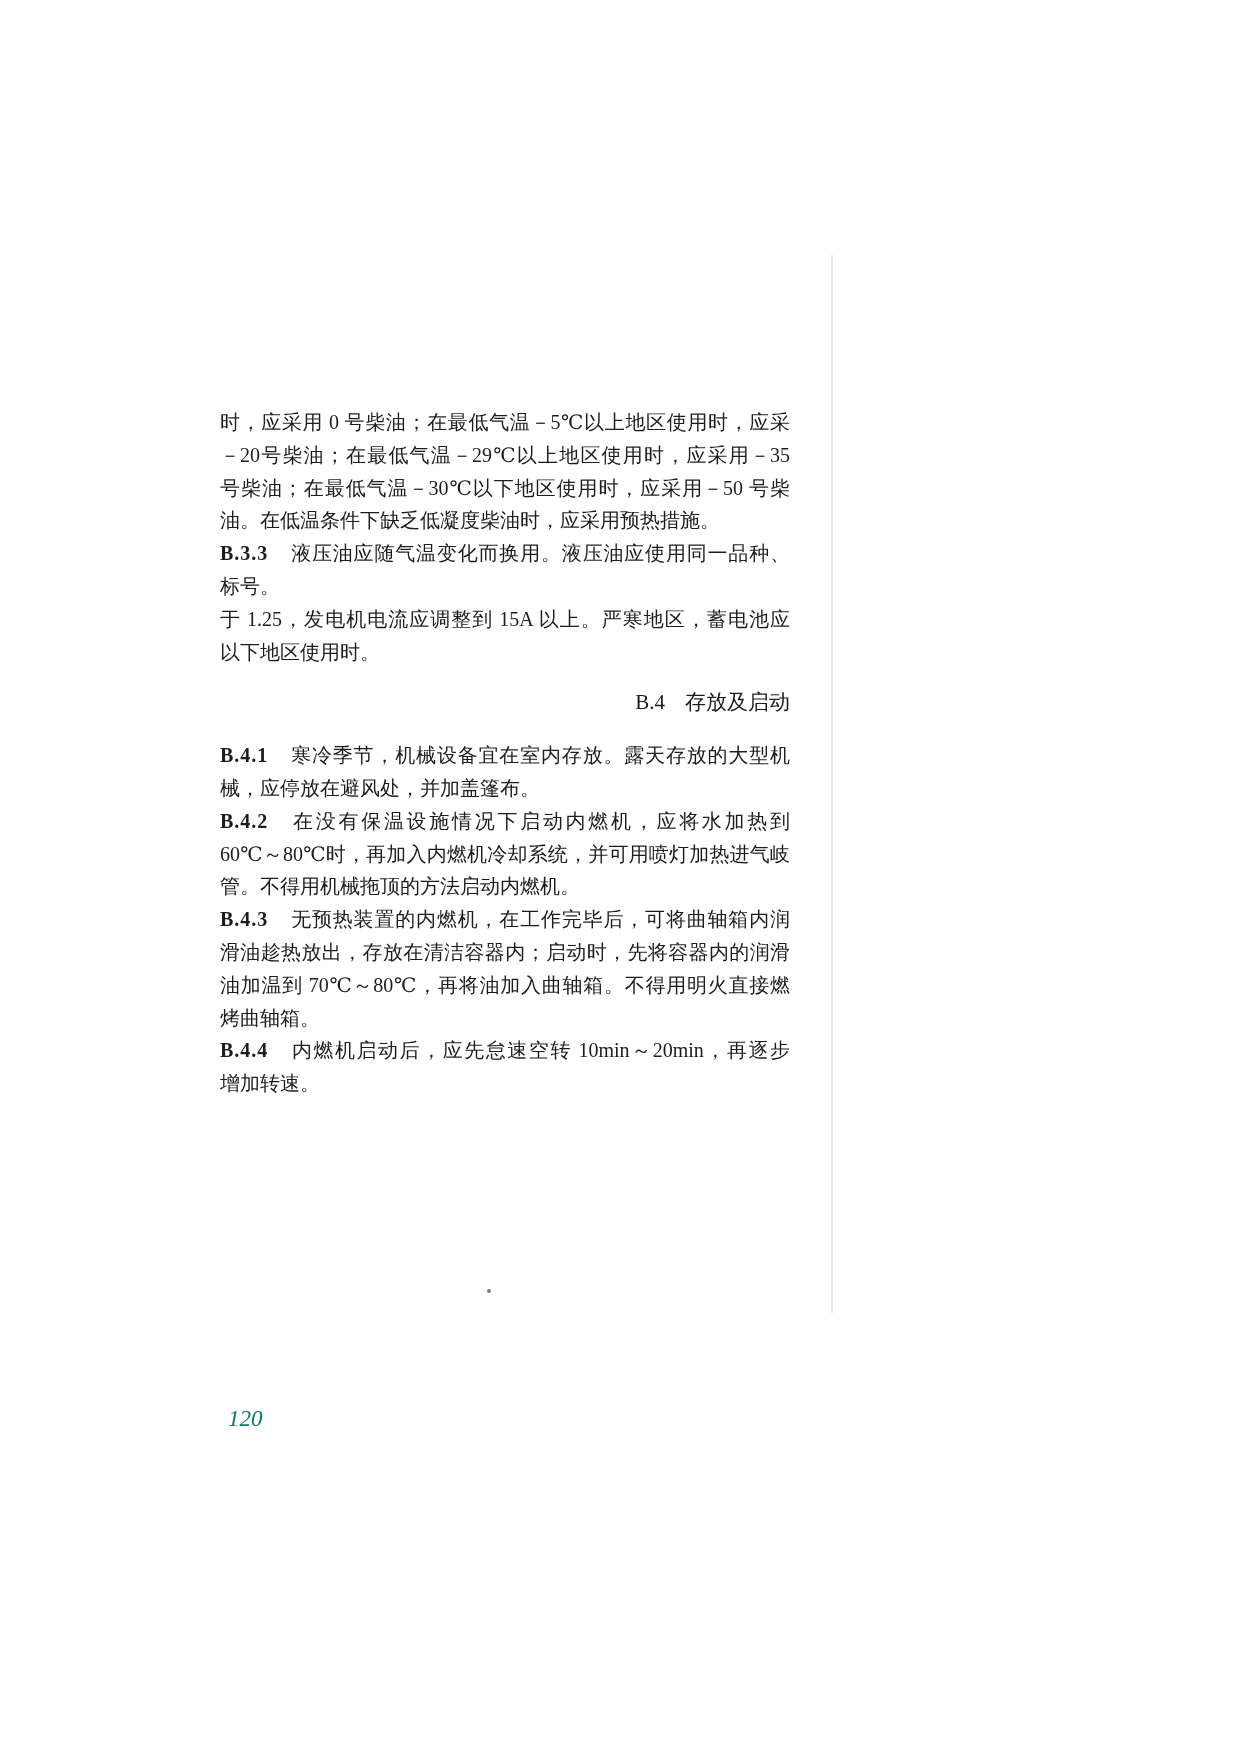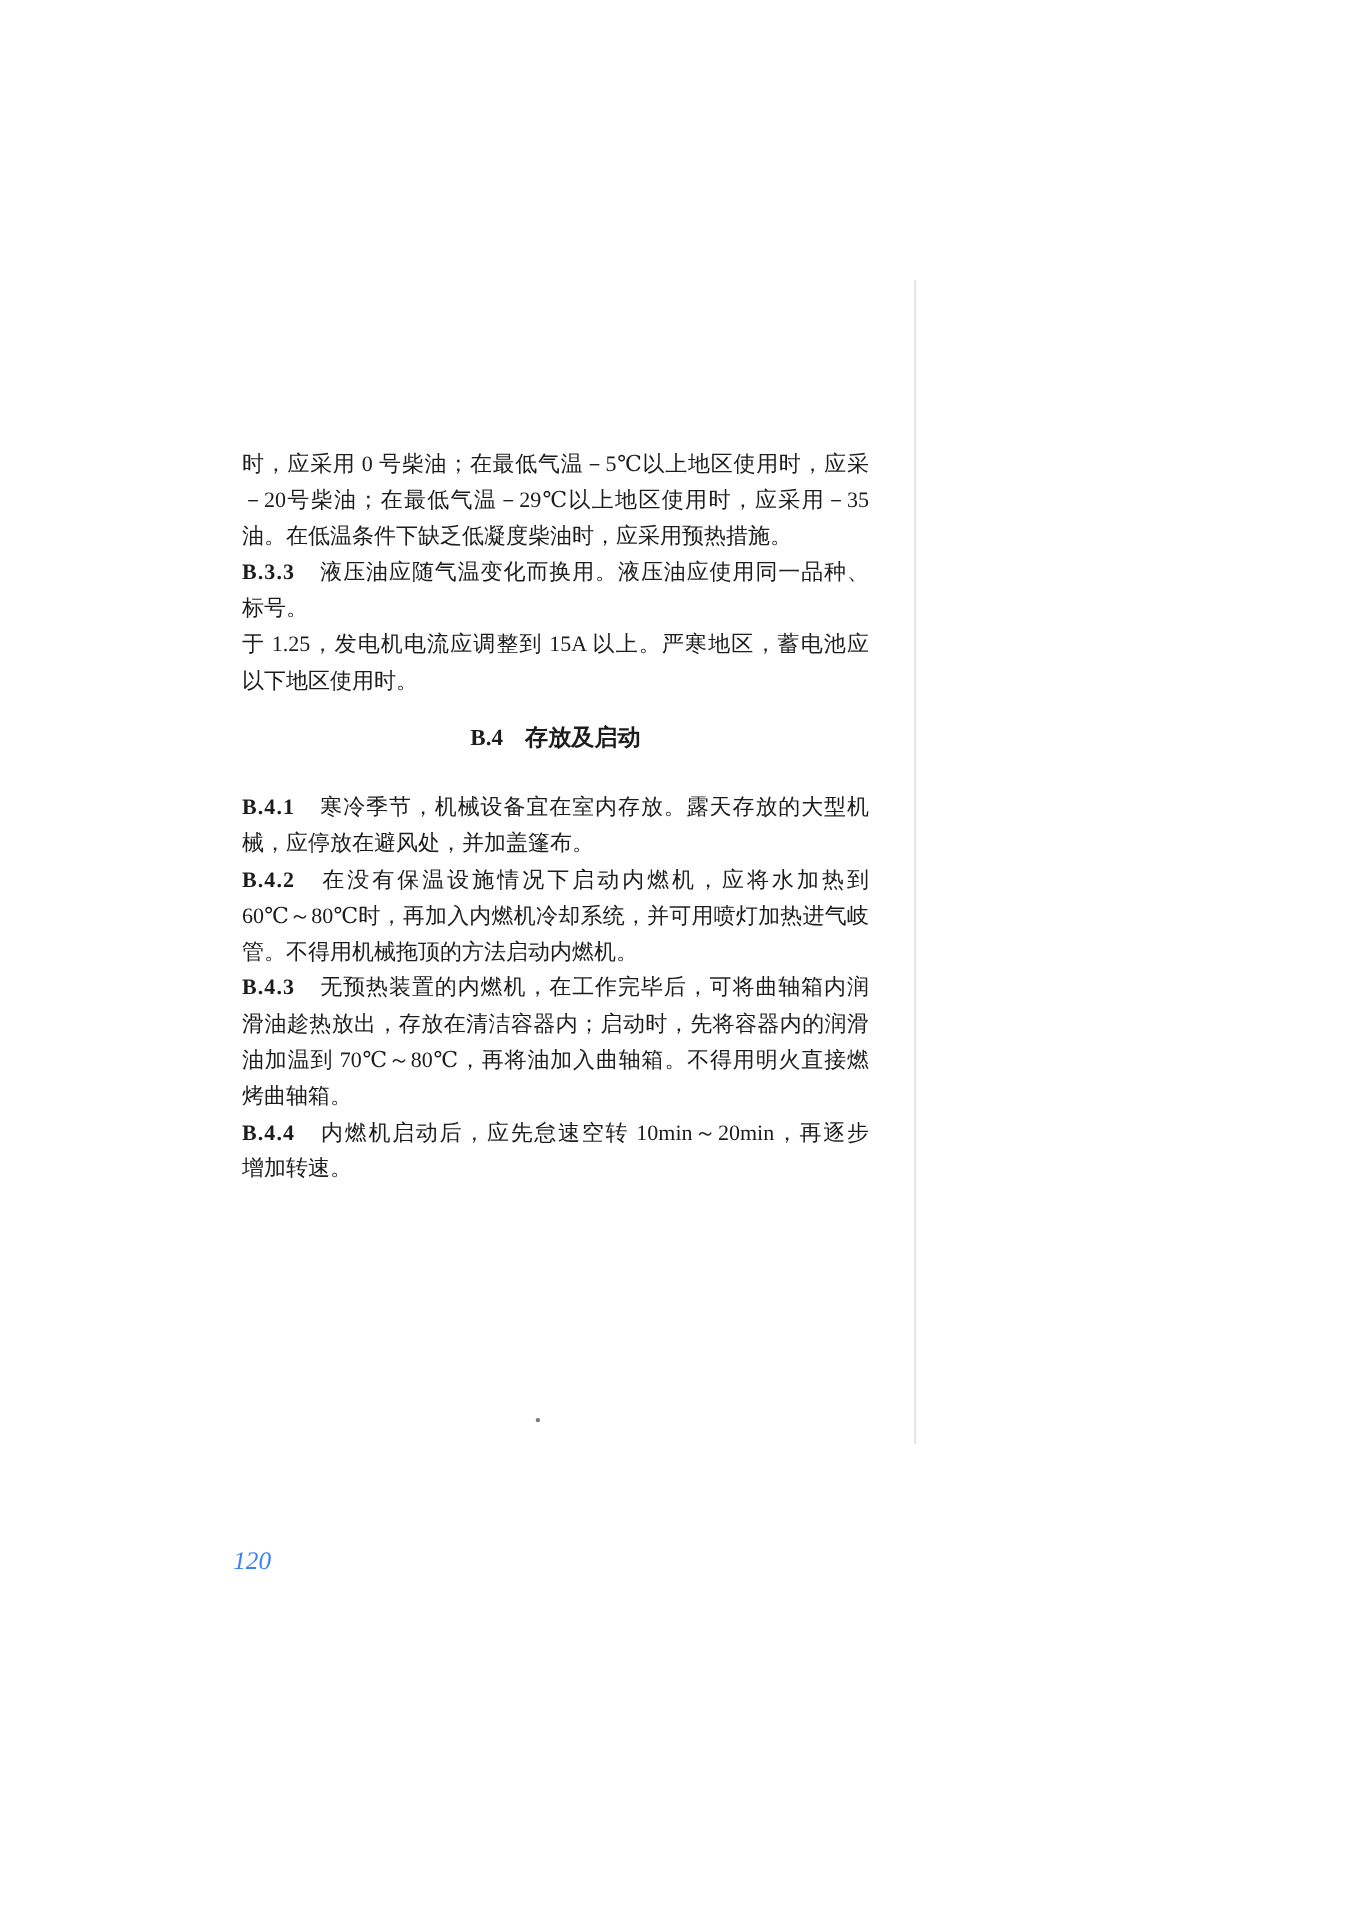--- a/index.html
+++ b/index.html
@@ -34,36 +34,36 @@
   .clause-label {
     font-weight: bold;
     letter-spacing: 1px;
     white-space: nowrap;
   }
   .label-gap {
     display: inline-block;
     width: 22px;
   }
   .section-heading {
-    font-weight: bold;
+    font-weight: normal;
     font-size: 21px;
-    text-align: center;
-    margin: 18px 0 32px 0;
+    text-align: right;
+    margin: 18px 0 20px 0;
   }
   .heading-gap {
     display: inline-block;
     width: 20px;
   }
   .page-number {
     position: absolute;
-    left: 212px;
+    left: 228px;
     top: 1406px;
     font-size: 23px;
     font-style: italic;
-    color: #3b82f6;
+    color: #0f766e;
   }
   .scan-line-artifact {
     position: absolute;
     left: 831px;
     top: 255px;
     width: 2px;
     height: 1058px;
     background: #e4e4e4;
   }
   .dot-artifact {
@@ -76,20 +76,21 @@
     background: #7a7a7a;
   }
 </style>
 </head>
 <body>
 
 <div class="page">
   <div class="text-block" id="text-block">
       <div class="line fill"><span>时，应采用 0 号柴油；在最低气温－5℃以上地区使用时，应采</span></div>
       <div class="line fill"><span>－20号柴油；在最低气温－29℃以上地区使用时，应采用－35</span></div>
+      <div class="line fill"><span>号柴油；在最低气温－30℃以下地区使用时，应采用－50 号柴</span></div>
       <div class="line"><span>油。在低温条件下缺乏低凝度柴油时，应采用预热措施。</span></div>
       <div class="line fill"><span class="clause-label">B.3.3</span><span class="label-gap"></span><span>液压油应随气温变化而换用。液压油应使用同一品种、</span></div>
       <div class="line"><span>标号。</span></div>
       <div class="line fill"><span>于 1.25，发电机电流应调整到 15A 以上。严寒地区，蓄电池应</span></div>
       <div class="line"><span>以下地区使用时。</span></div>
       <div class="section-heading"><span>B.4</span><span class="heading-gap"></span><span>存放及启动</span></div>
       <div class="line fill"><span class="clause-label">B.4.1</span><span class="label-gap"></span><span>寒冷季节，机械设备宜在室内存放。露天存放的大型机</span></div>
       <div class="line"><span>械，应停放在避风处，并加盖篷布。</span></div>
       <div class="line fill"><span class="clause-label">B.4.2</span><span class="label-gap"></span><span>在没有保温设施情况下启动内燃机，应将水加热到</span></div>
       <div class="line fill"><span>60℃～80℃时，再加入内燃机冷却系统，并可用喷灯加热进气岐</span></div>

